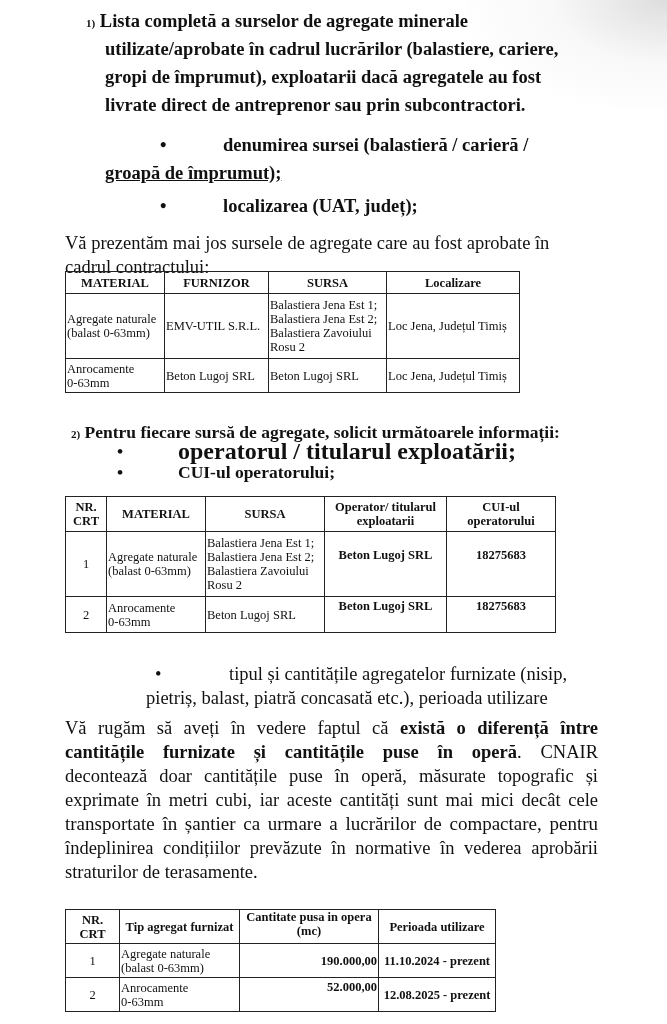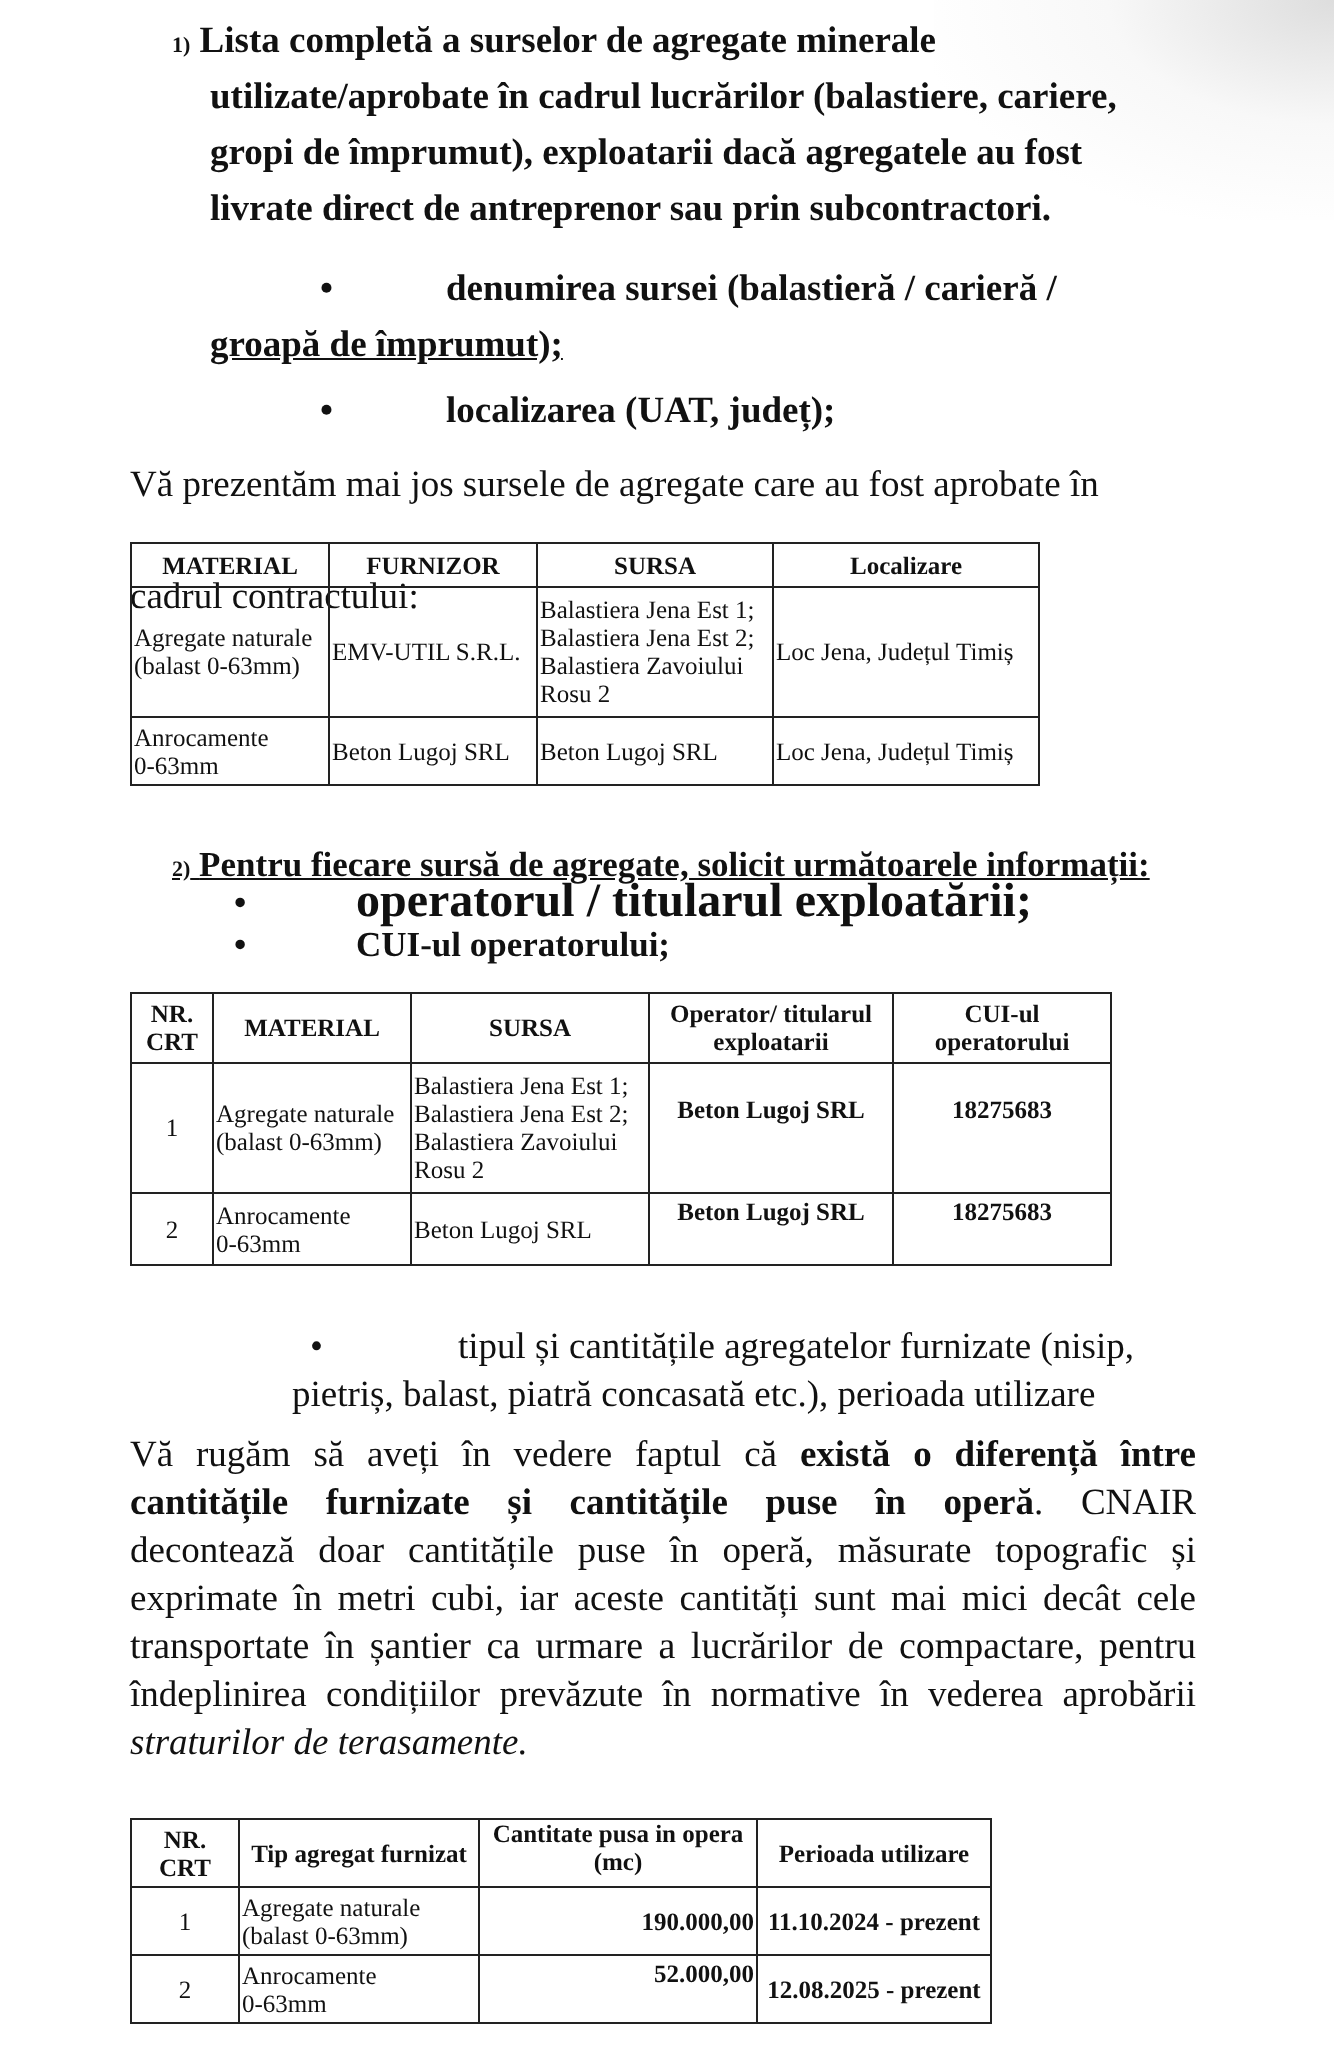--- a/index.html
+++ b/index.html
@@ -48,21 +48,21 @@
 <div class="abs h-bold" style="left:105px; top:66px;">gropi de împrumut), exploatarii dacă agregatele au fost</div>
 <div class="abs h-bold" style="left:105px; top:94px;">livrate direct de antreprenor sau prin subcontractori.</div>
 
 <div class="abs h-bold" style="left:160px; top:134px;">•</div>
 <div class="abs h-bold" style="left:223px; top:134px;">denumirea sursei (balastieră / carieră /</div>
 <div class="abs h-bold" style="left:105px; top:162px;text-decoration:underline;">groapă de împrumut);</div>
 <div class="abs h-bold" style="left:160px; top:195px;">•</div>
 <div class="abs h-bold" style="left:223px; top:195px;">localizarea (UAT, județ);</div>
 
 <div class="abs body-text" style="left:65px; top:232px; width:534px; font-size:18.5px;">Vă prezentăm mai jos sursele de agregate care au fost aprobate în</div>
-<div class="abs body-text" style="left:65px; top:256px; font-size:18.5px;margin-top:32px;">cadrul contractului:</div>
+<div class="abs body-text" style="left:65px; top:256px; font-size:18.5px;">cadrul contractului:</div>
 
 <table class="doc" style="left:65px; top:271px; width:454px;">
   <colgroup>
       <col style="width:99px">
       <col style="width:104px">
       <col style="width:118px">
       <col style="width:133px">
     </colgroup>
   <tbody>
       <tr style="height:22px">
@@ -90,21 +90,21 @@
       <div>Anrocamente</div>
       <div>0-63mm</div>
     </td>
     <td class="l">Beton Lugoj SRL</td>
     <td class="l">Beton Lugoj SRL</td>
     <td class="l">Loc Jena, Județul Timiș</td>
   </tr>
 </tbody>
   </table>
 
-<div class="abs h-bold" style="left:86px; top:421px; font-size:17.5px;text-decoration:underline;">
+<div class="abs h-bold" style="left:71px; top:421px; font-size:17.5px;">
   <span class="num-small">2)</span>
   <span>Pentru fiecare sursă de agregate, solicit următoarele informații:</span>
 </div>
 <div class="abs h-bold" style="left:117px; top:440px; font-size:17.5px;">•</div>
 <div class="abs h-bold" style="left:178px; top:440px; font-size:24px;">operatorul / titularul exploatării;</div>
 <div class="abs h-bold" style="left:117px; top:461px; font-size:17.5px;">•</div>
 <div class="abs h-bold" style="left:178px; top:461px; font-size:17.5px;">CUI-ul operatorului;</div>
 
 <table class="doc" style="left:65px; top:496px; width:490px;">
   <colgroup>
@@ -166,21 +166,21 @@
 <div class="abs body-text justify-last" style="left:65px; top:717px; width:533px; font-size:18.5px; word-spacing:2px;">
   <span>Vă rugăm să aveți în vedere faptul că </span><b>există o diferență între</b>
 </div>
 <div class="abs body-text justify-last" style="left:65px; top:741px; width:533px; font-size:18.5px;">
   <b>cantitățile furnizate și cantitățile puse în operă</b><span>. CNAIR</span>
 </div>
 <div class="abs body-text justify-last" style="left:65px; top:765px; width:533px; font-size:18.5px;">decontează doar cantitățile puse în operă, măsurate topografic și</div>
 <div class="abs body-text justify-last" style="left:65px; top:789px; width:533px; font-size:18.5px;">exprimate în metri cubi, iar aceste cantități sunt mai mici decât cele</div>
 <div class="abs body-text justify-last" style="left:65px; top:813px; width:533px; font-size:19px;">transportate în șantier ca urmare a lucrărilor de compactare, pentru</div>
 <div class="abs body-text justify-last" style="left:65px; top:837px; width:533px; font-size:18.5px;">îndeplinirea condițiilor prevăzute în normative în vederea aprobării</div>
-<div class="abs body-text" style="left:65px; top:861px; font-size:18.5px;font-style:italic;">straturilor de terasamente.</div>
+<div class="abs body-text" style="left:65px; top:861px; font-size:18.5px;">straturilor de terasamente.</div>
 
 <table class="doc" style="left:65px; top:909px; width:430px;">
   <colgroup>
       <col style="width:54px">
       <col style="width:120px">
       <col style="width:139px">
       <col style="width:117px">
     </colgroup>
   <tbody>
       <tr style="height:34px">

